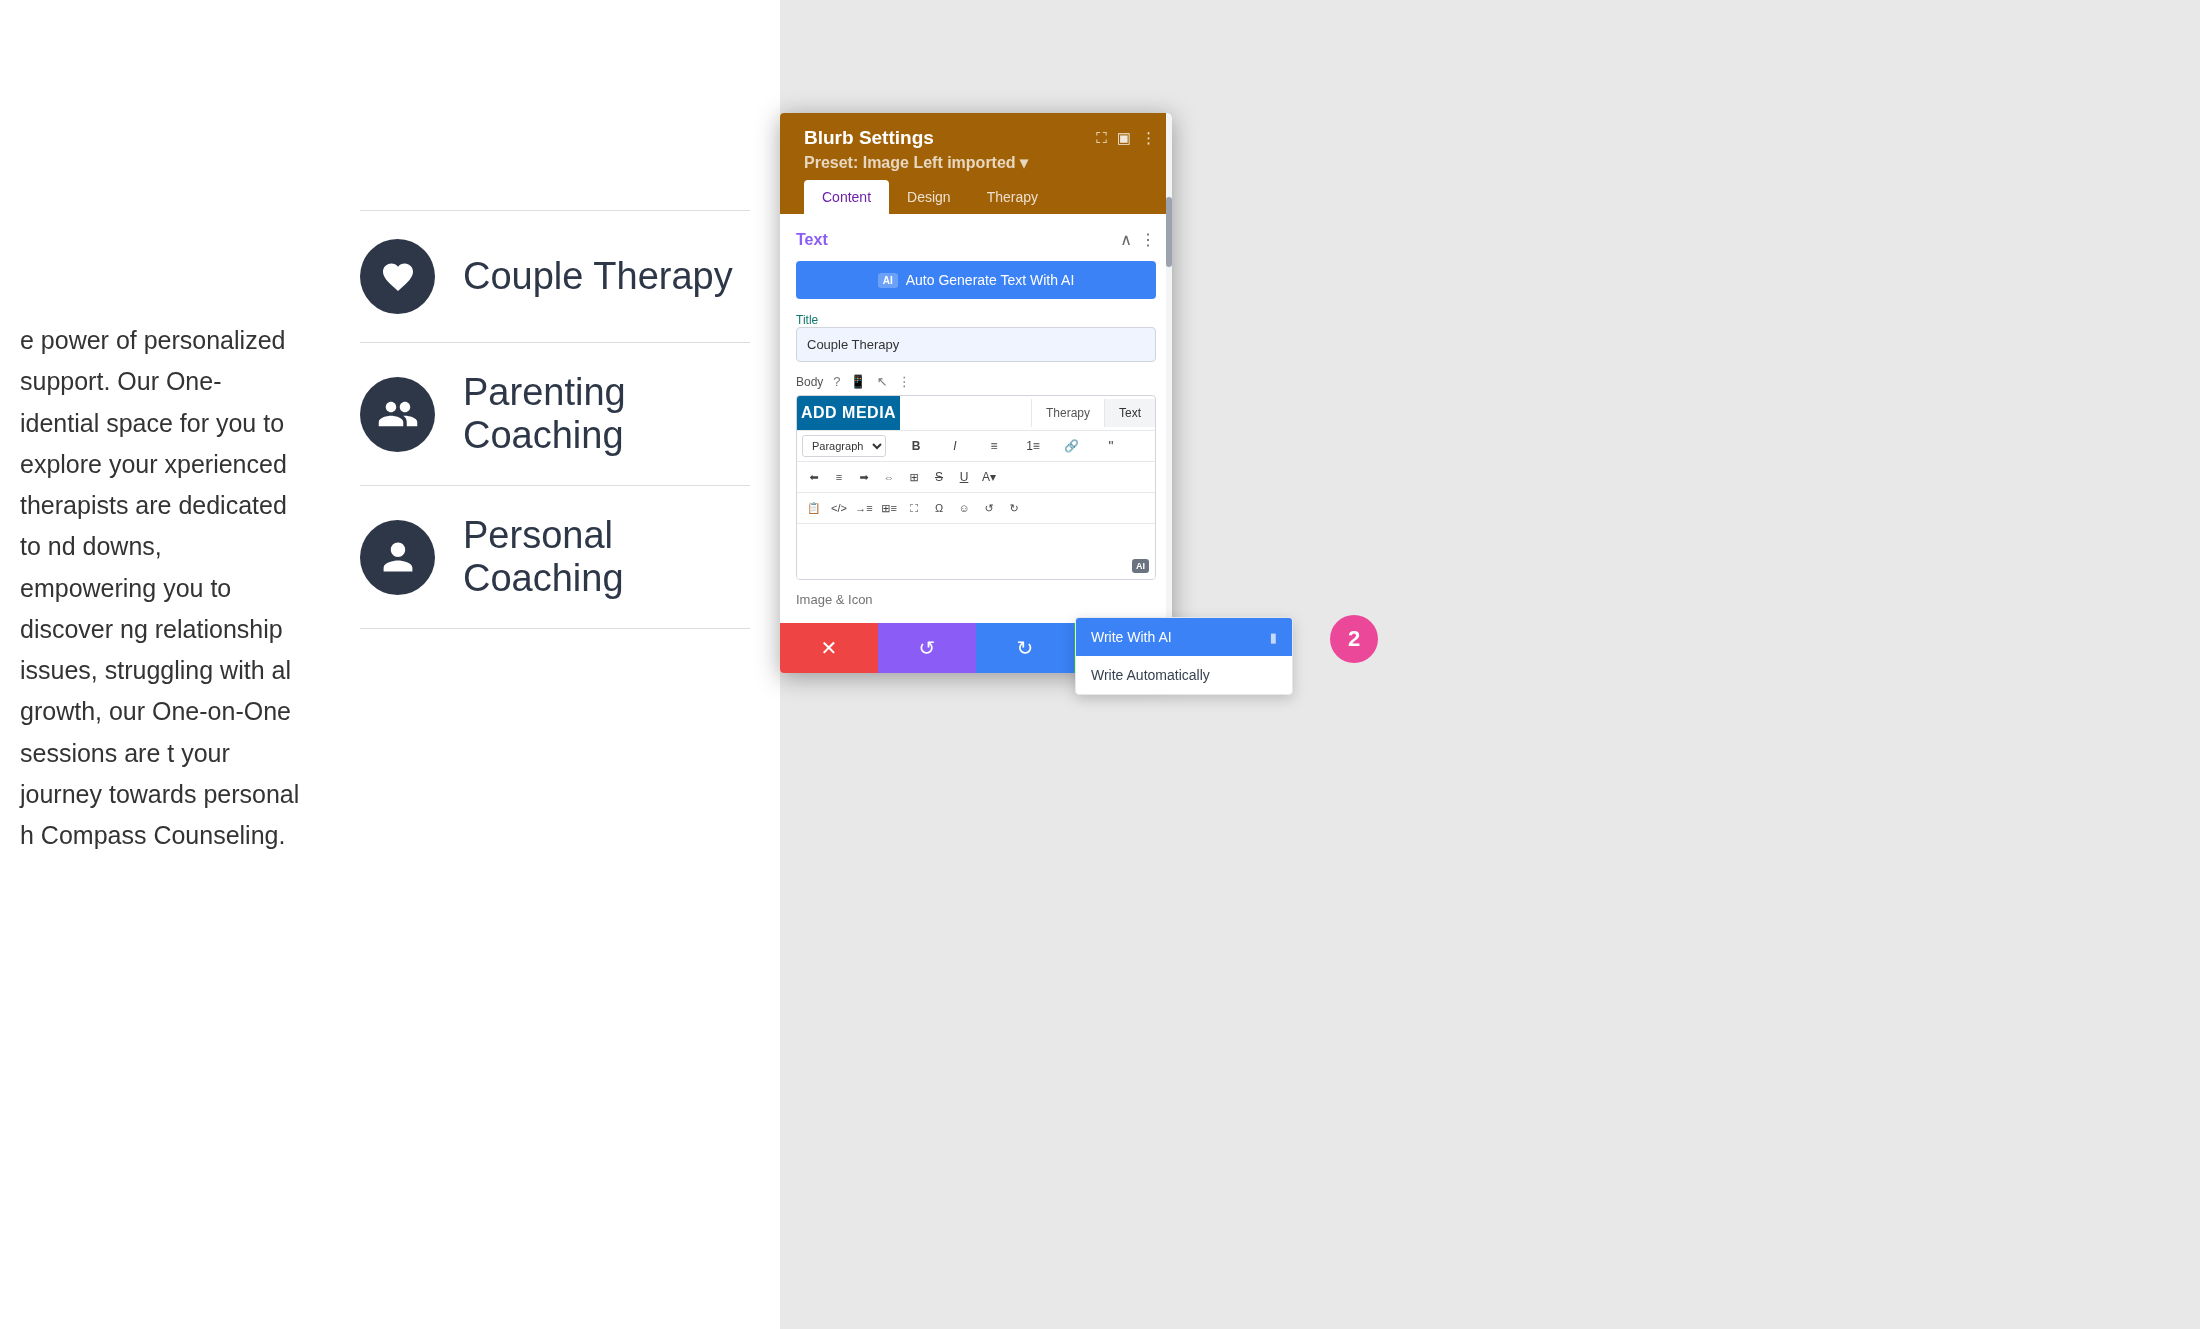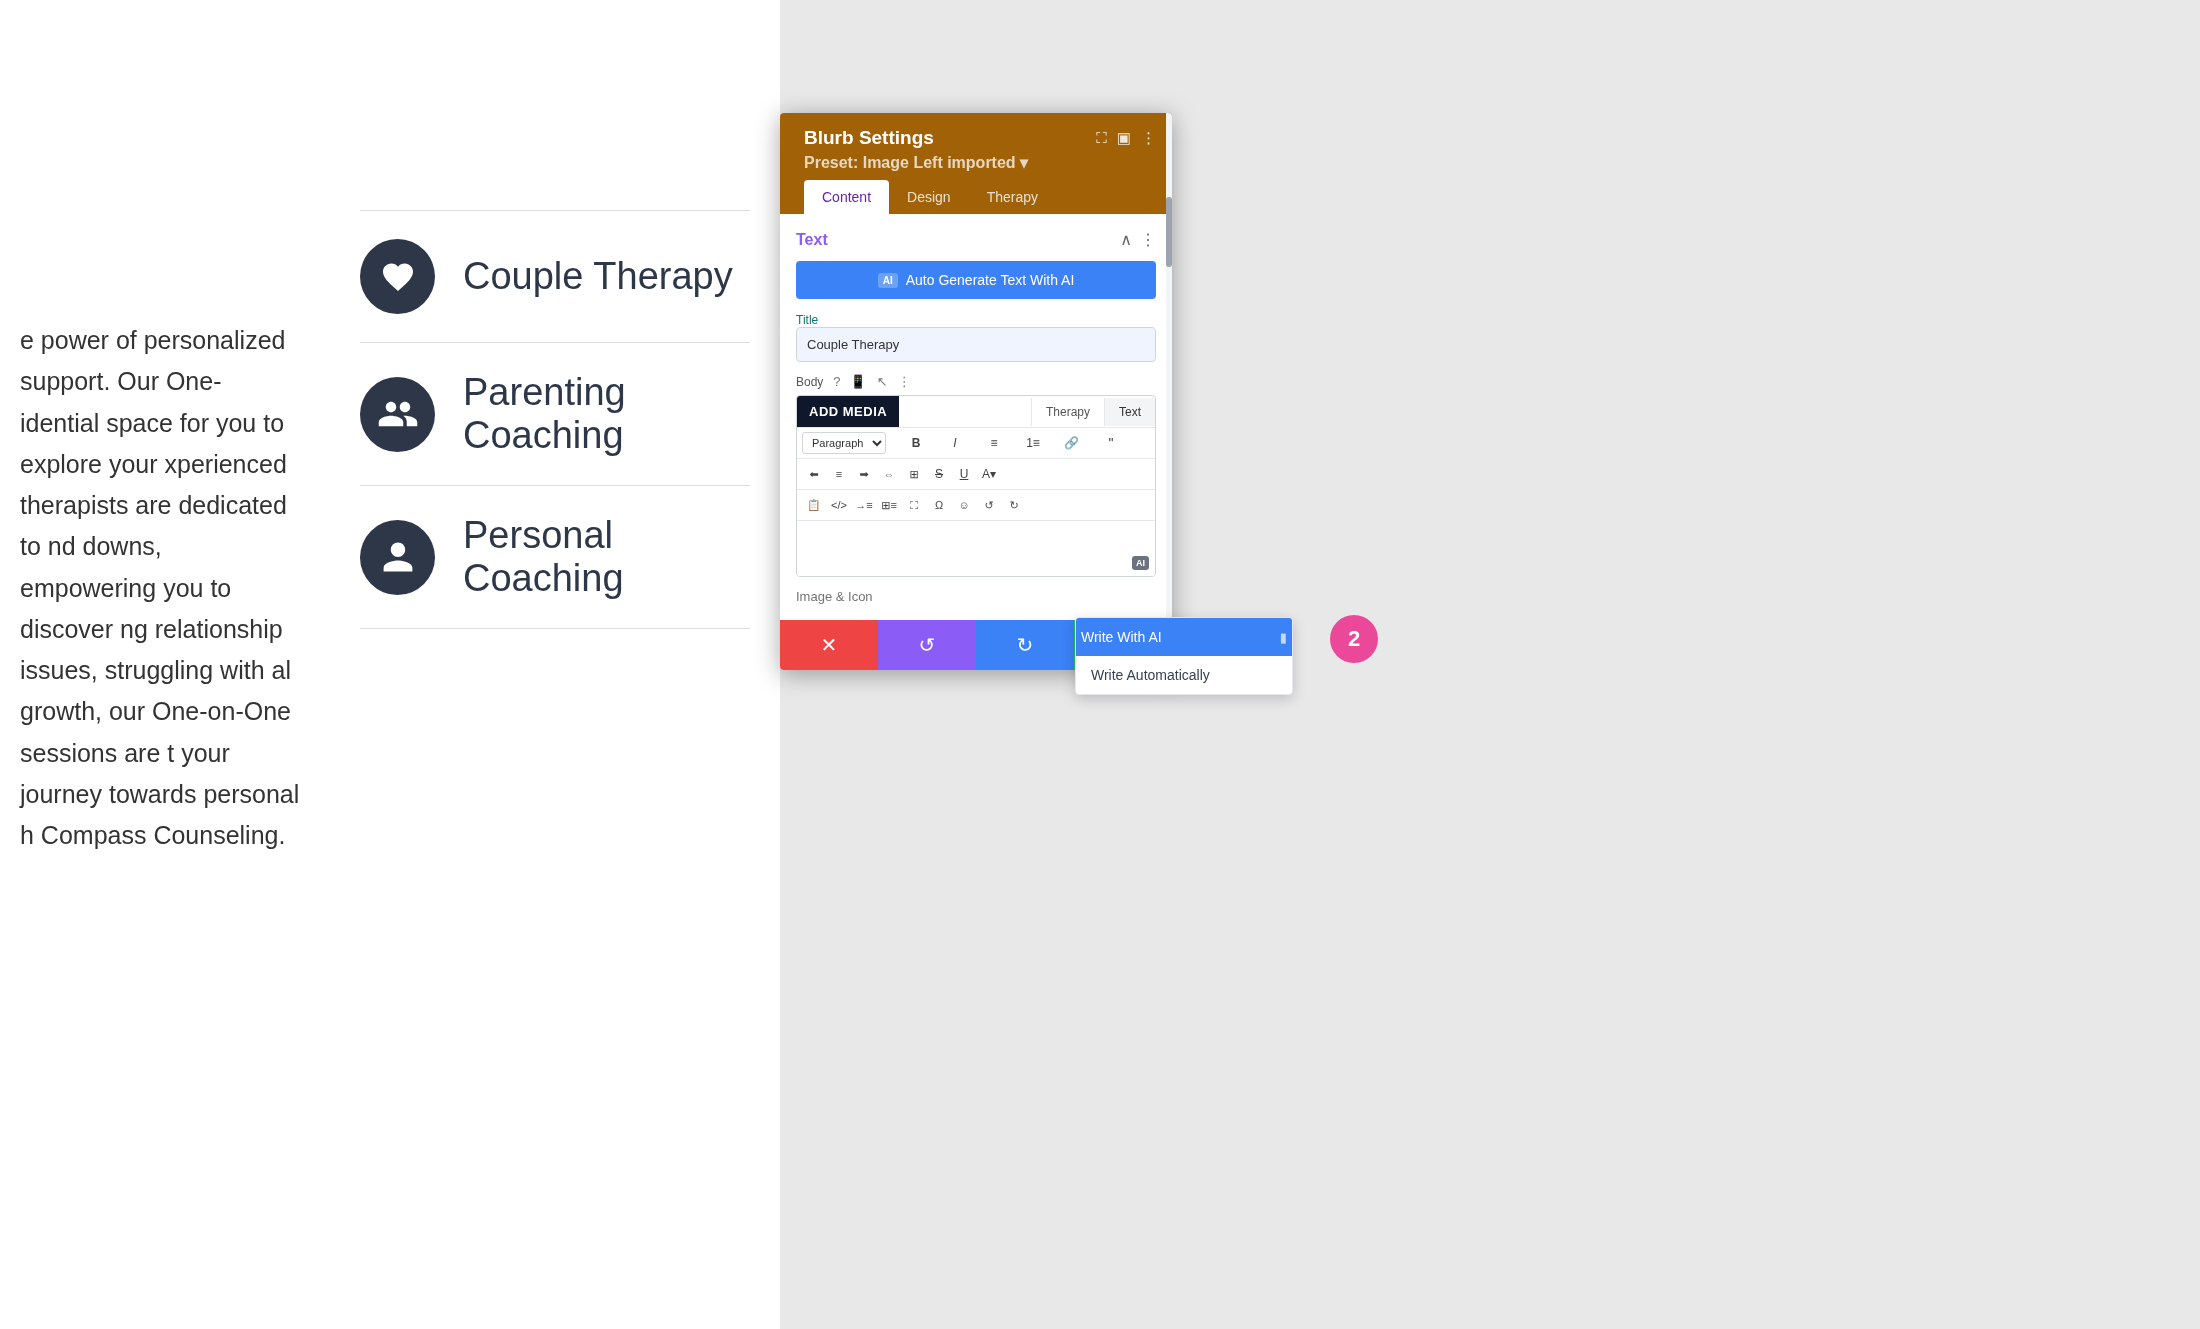--- a/index.html
+++ b/index.html
@@ -105,21 +105,21 @@
       <span style="color:#777;cursor:pointer;font-size:13px;">?</span>
       <span style="color:#777;cursor:pointer;font-size:13px;">📱</span>
       <span style="color:#777;cursor:pointer;font-size:13px;">↖</span>
       <span style="color:#777;cursor:pointer;font-size:13px;">⋮</span>
     </div>
 
     
     <div style="border:1px solid #d1d5db;border-radius:4px;overflow:hidden;">
 
       <div style="display:flex;align-items:center;border-bottom:1px solid #e5e7eb;">
-        <button style="background:#0f172a;color:white;border:none;padding:8px 12px;font-size:13px;font-weight:700;cursor:pointer;letter-spacing:0.5px;">ADD MEDIA</button>
+        <button style="background:#0369a1;color:white;border:none;padding:8px 4px;font-size:16px;font-weight:700;cursor:pointer;letter-spacing:0.5px;">ADD MEDIA</button>
         <div style="flex:1;"></div>
         <div style="padding:7px 14px;font-size:12px;cursor:pointer;color:#555;border-left:1px solid #e5e7eb;">
           <span>Therapy</span>
         </div>
         <div style="padding:7px 14px;font-size:12px;cursor:pointer;color:#333;border-left:1px solid #e5e7eb;background:#f3f4f6;font-weight:500;">
           <span>Text</span>
         </div>
       </div>
 
       <div style="display:flex;align-items:center;padding:3px 5px;border-bottom:1px solid #e5e7eb;flex-wrap:wrap;gap:15px;">
@@ -173,21 +173,21 @@
 
   <div style="display:flex;width:100%;">
     <button style="flex:1;height:50px;background:#ef4444;color:white;border:none;display:flex;align-items:center;justify-content:center;cursor:pointer;font-size:20px;">✕</button>
     <button style="flex:1;height:50px;background:#8b5cf6;color:white;border:none;display:flex;align-items:center;justify-content:center;cursor:pointer;font-size:20px;">↺</button>
     <button style="flex:1;height:50px;background:#3b82f6;color:white;border:none;display:flex;align-items:center;justify-content:center;cursor:pointer;font-size:20px;">↻</button>
     <button style="flex:1;height:50px;background:#22c55e;color:white;border:none;display:flex;align-items:center;justify-content:center;cursor:pointer;font-size:20px;">✓</button>
   </div>
 </div>
 
 <div style="position:absolute;left:1075px;top:617px;width:218px;background:white;border:1px solid #e5e7eb;border-radius:4px;box-shadow:0 4px 14px rgba(0,0,0,0.18);z-index:100;overflow:hidden;">
-  <div style="padding:11px 5px;background:#3b82f6;color:white;font-size:14px;cursor:pointer;display:flex;align-items:center;justify-content:space-between;">
+  <div style="padding:11px 15px;background:#3b82f6;color:white;font-size:14px;cursor:pointer;display:flex;align-items:center;justify-content:space-between;">
     <span>Write With AI</span>
     <span style="font-size:13px;opacity:0.7;">▮</span>
   </div>
   <div style="padding:11px 15px;color:#374151;font-size:14px;cursor:pointer;">Write Automatically</div>
 </div>
 
 <div style="position:absolute;left:1330px;top:615px;width:48px;height:48px;border-radius:50%;background:#ec4899;display:flex;align-items:center;justify-content:center;color:white;font-size:22px;font-weight:700;z-index:200;">
   <span>2</span>
 </div>
 

